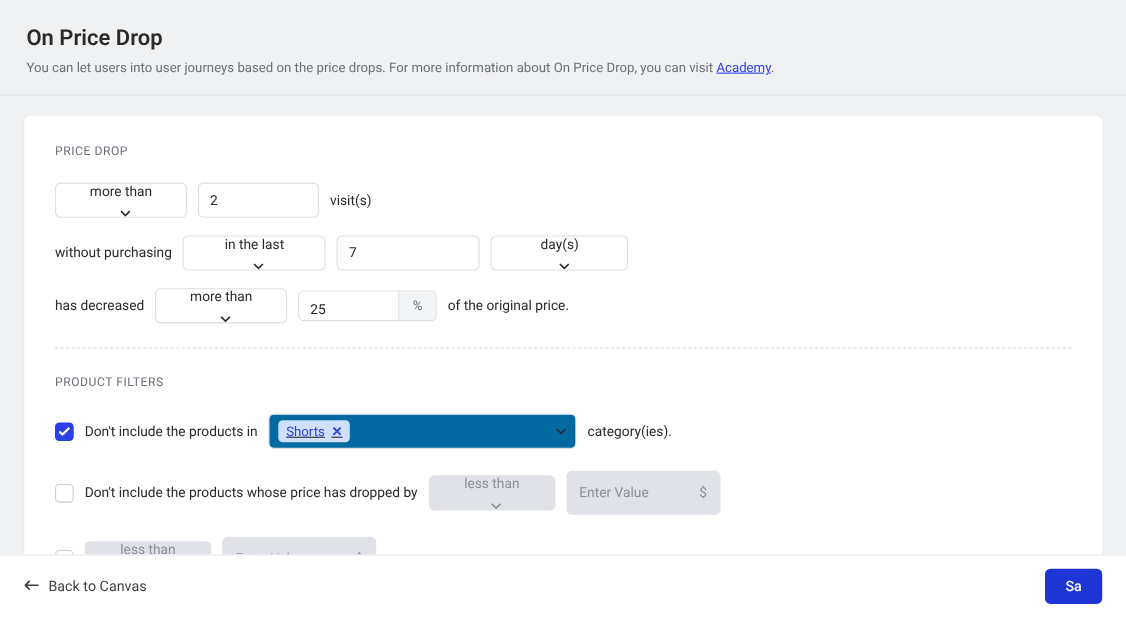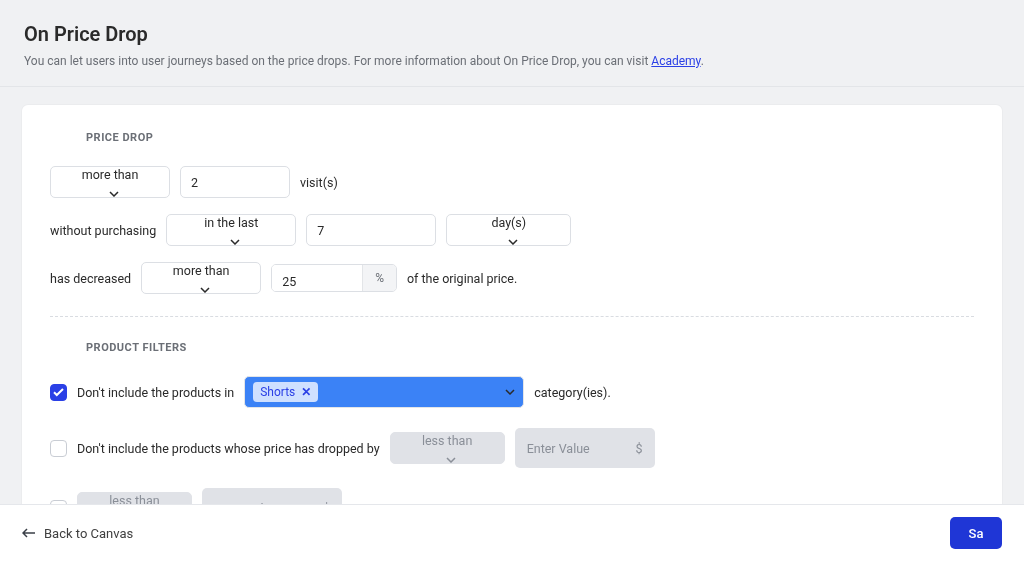--- a/index.html
+++ b/index.html
@@ -5,21 +5,21 @@
   * { box-sizing: border-box; margin: 0; padding: 0; font-family: -apple-system, BlinkMacSystemFont, "Segoe UI", Roboto, Helvetica, Arial, sans-serif; }
   body { background: #f0f1f3; color: #2a2a2a; font-size: 13px; width: 1024px; height: 561px; overflow: hidden; }
 
   .page-header { padding: 22px 24px 18px 24px; }
   .page-title { font-size: 20px; font-weight: 600; color: #2a2a2a; margin-bottom: 8px; }
   .page-desc { font-size: 12px; color: #6b6f76; }
   .page-desc .link { color: #2b40e6; text-decoration: underline; cursor: pointer; }
   .header-divider { border: none; border-top: 1px solid #e3e5e8; }
 
   .card { background: #fff; margin: 18px 22px 0 22px; border-radius: 6px; padding: 26px 28px 28px 28px; box-shadow: 0 0 0 1px rgba(0,0,0,0.02); }
-  .section-label { font-size: 11px; font-weight: 700; color: #6b6f76; letter-spacing: 0.5px; margin-bottom: 22px; margin-left: 36px; }
+  .section-label { font-size: 11px; font-weight: 400; color: #6b6f76; letter-spacing: 0.5px; margin-bottom: 22px; }
 
   .row { display: flex; align-items: center; flex-wrap: wrap; gap: 10px 10px; margin-bottom: 16px; }
   .row:last-child { margin-bottom: 0; }
   .text { font-size: 12.5px; color: #2a2a2a; }
 
   .select, .input, .tagselect {
     display: inline-flex; align-items: center;
     height: 32px; background: #fff; border: 1px solid #dcdfe4; border-radius: 5px;
     padding: 0 10px; font-size: 12.5px; color: #2a2a2a;
   }
@@ -33,21 +33,21 @@
   .percent-box .suffix { display: inline-flex; align-items: center; padding: 0 12px; background: #f3f4f6; color: #6b6f76; font-size: 12px; border-left: 1px solid #e3e5e8; }
 
   .dashed-divider { border: none; border-top: 1px dashed #d9dce1; margin: 22px 0 24px 0; }
 
   .check-row { display: flex; align-items: center; gap: 10px; margin-bottom: 20px; }
   .checkbox { width: 17px; height: 17px; border-radius: 4px; border: 1.5px solid #c9cdd4; background: #fff; display: inline-flex; align-items: center; justify-content: center; cursor: pointer; flex-shrink: 0; }
   .checkbox.checked { background: #2b40e6; border-color: #2b40e6; }
   .checkbox.checked svg { display: block; }
   .checkbox svg { display: none; }
 
-  .tagselect { background: #3b82f6; border: 1px solid #e3e5e8; min-height: 32px; padding: 4px 8px; justify-content: space-between; cursor: pointer; }
+  .tagselect { background: #0369a1; border: 1px solid #e3e5e8; min-height: 32px; padding: 4px 8px; justify-content: space-between; cursor: pointer; text-decoration: underline; }
   .tag { display: inline-flex; align-items: center; background: #cfe0ff; color: #2b40e6; border-radius: 4px; padding: 3px 7px; font-size: 12px; gap: 6px; }
   .tag .x { cursor: pointer; font-weight: 700; }
 
   .select.disabled, .enter-value.disabled {
     background: #e0e2e7; border-color: #e0e2e7; color: #8a8f98;
   }
   .enter-value { display: inline-flex; align-items: center; height: 40px; border-radius: 5px; padding: 10px 12px; font-size: 12.5px; justify-content: space-between; }
   .enter-value .placeholder { color: #8a8f98; }
   .enter-value .suffix { color: #8a8f98; margin-left: 20px; }
 

